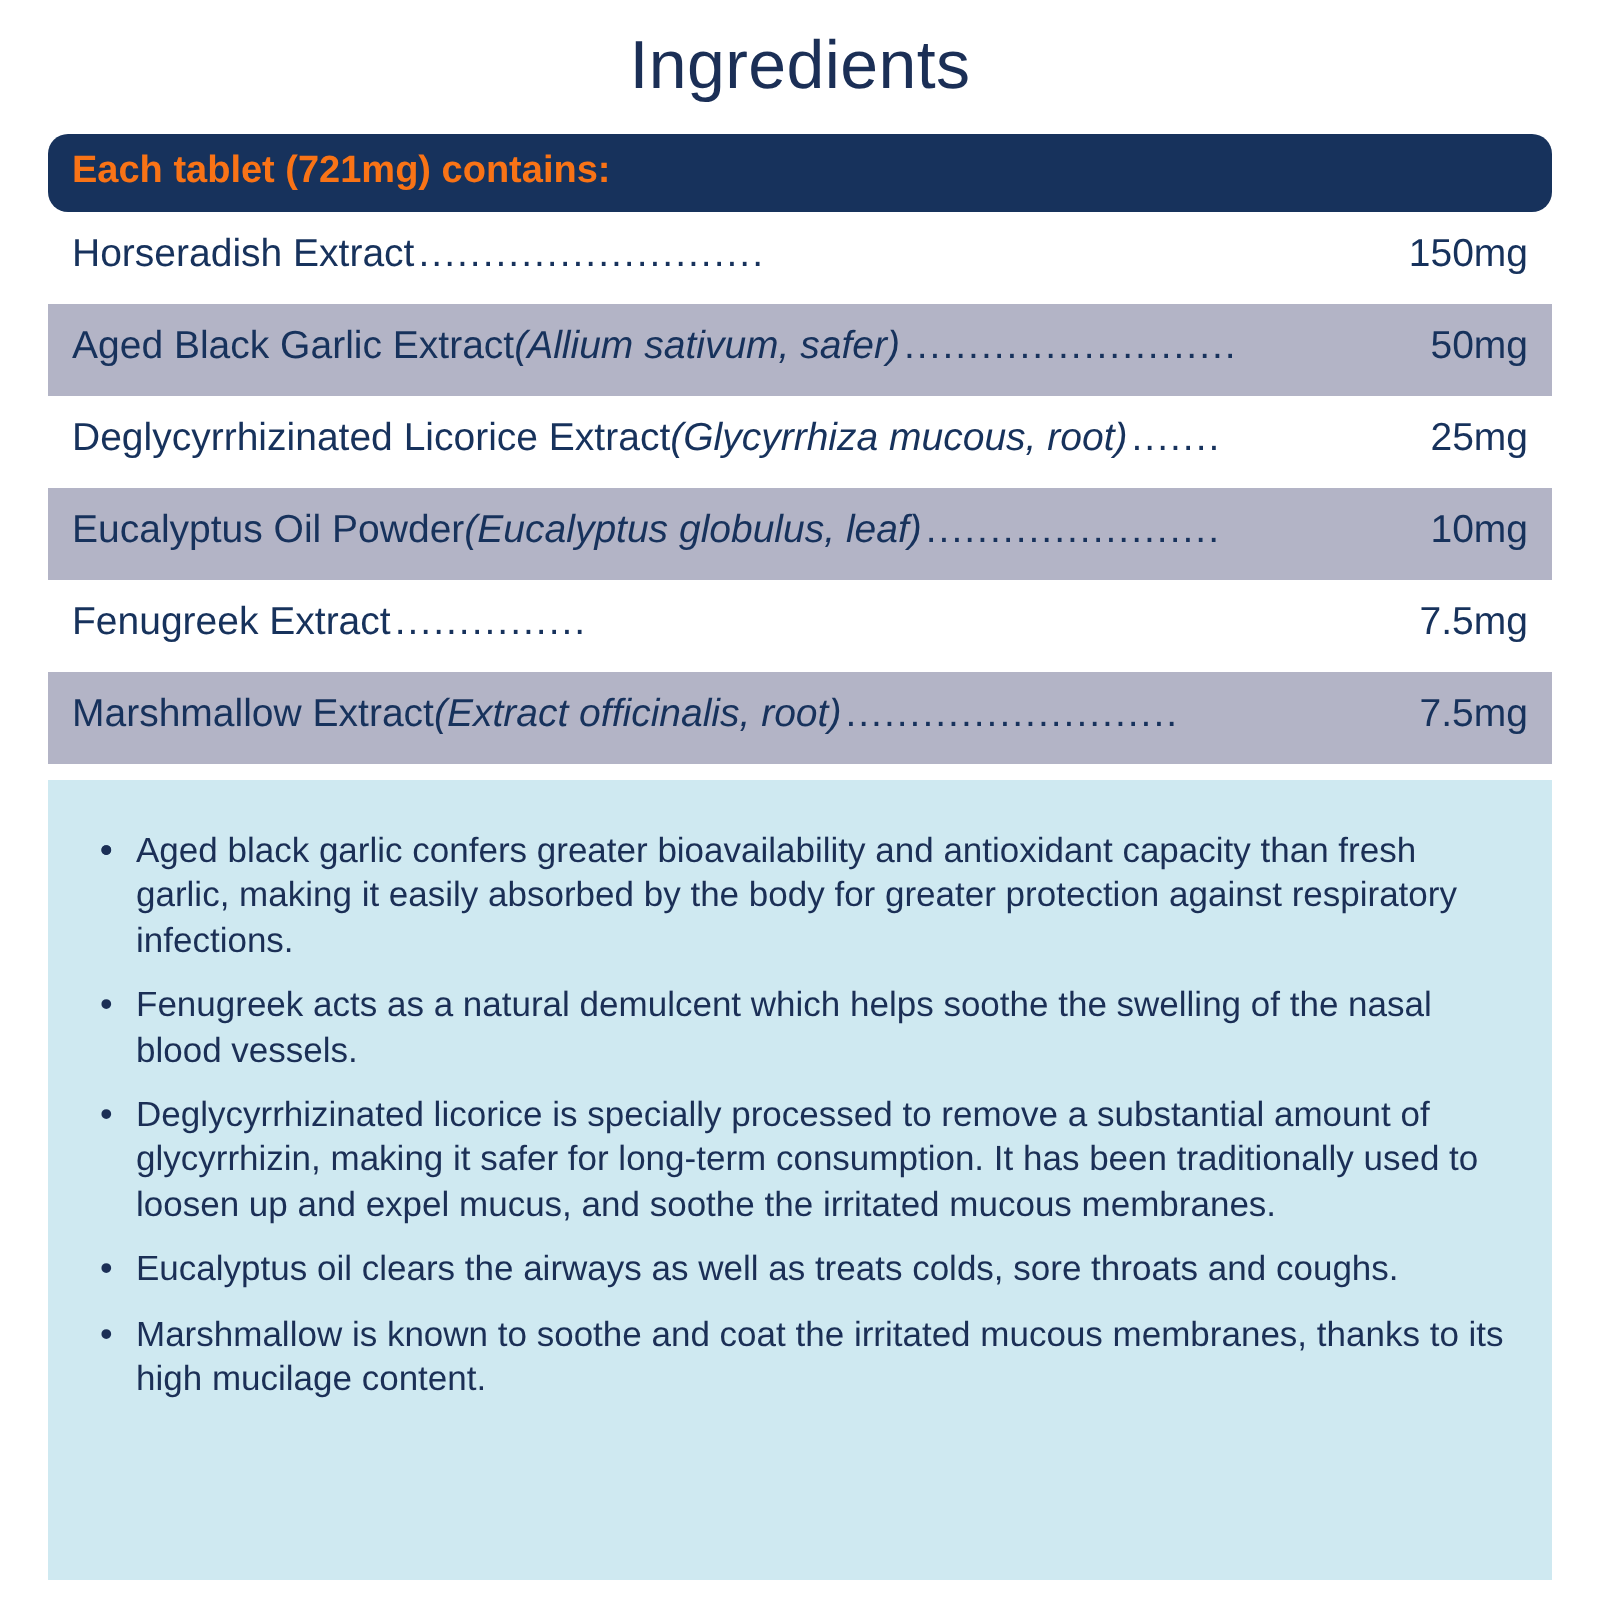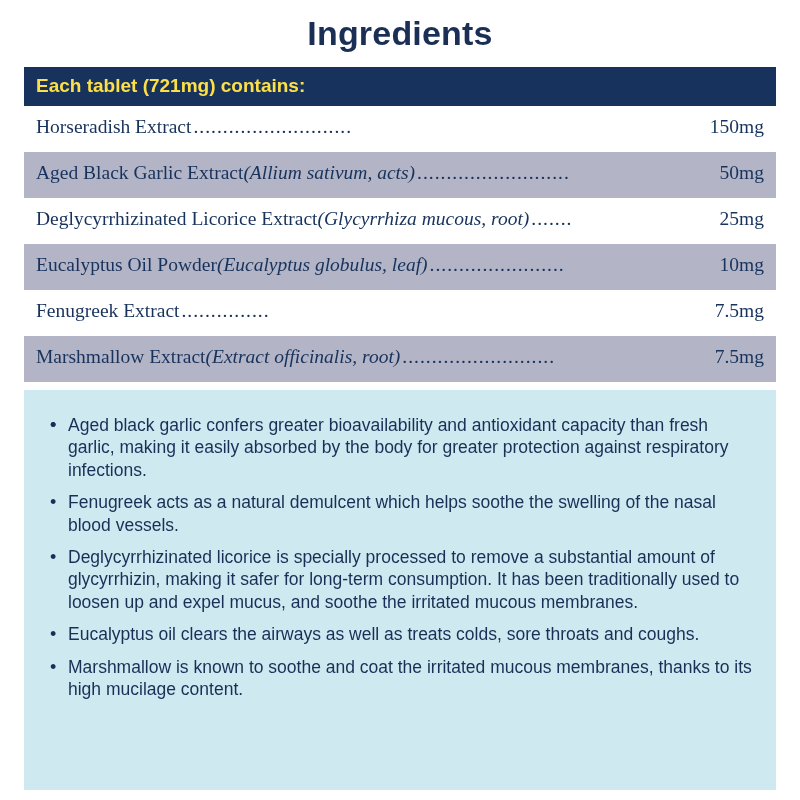--- a/index.html
+++ b/index.html
@@ -17,37 +17,37 @@
   .page {
     width: 800px;
     height: 800px;
     box-sizing: border-box;
     padding: 10px 24px 0 24px;
     position: relative;
   }
   .title {
     text-align: center;
     font-size: 34px;
-    font-weight: bold;
+    font-weight: normal;
     color: #1b2f56;
     letter-spacing: 0.2px;
     margin: 4px 0 14px 0;
   }
   .header-bar {
     background: #17325c;
-    color: #fde047;
+    color: #f97316;
     font-size: 19px;
     font-weight: bold;
     padding: 8px 12px 9px 12px;
     box-sizing: border-box;
+    border-radius: 10px;
   }
   .rows {
     margin: 0;
     padding: 0;
-    font-family: Liberation Serif, serif;
   }
   .row {
     display: flex;
     align-items: baseline;
     font-size: 19.5px;
     color: #17325c;
     padding: 10px 12px 11px 12px;
     box-sizing: border-box;
     min-height: 46px;
   }
@@ -119,21 +119,21 @@
   <div class="rows">
 
     <div class="row plain">
       <span class="name">Horseradish Extract </span>
       <span class="dots">...........................</span>
       <span class="amount">150mg</span>
     </div>
 
     <div class="row shaded">
       <span class="name">Aged Black Garlic Extract </span>
-      <span class="latin">(Allium sativum, acts)</span>
+      <span class="latin">(Allium sativum, safer)</span>
       <span class="dots">..........................</span>
       <span class="amount">50mg</span>
     </div>
 
     <div class="row plain">
       <span class="name">Deglycyrrhizinated Licorice Extract </span>
       <span class="latin">(Glycyrrhiza mucous, root)</span>
       <span class="dots">.......</span>
       <span class="amount">25mg</span>
     </div>

